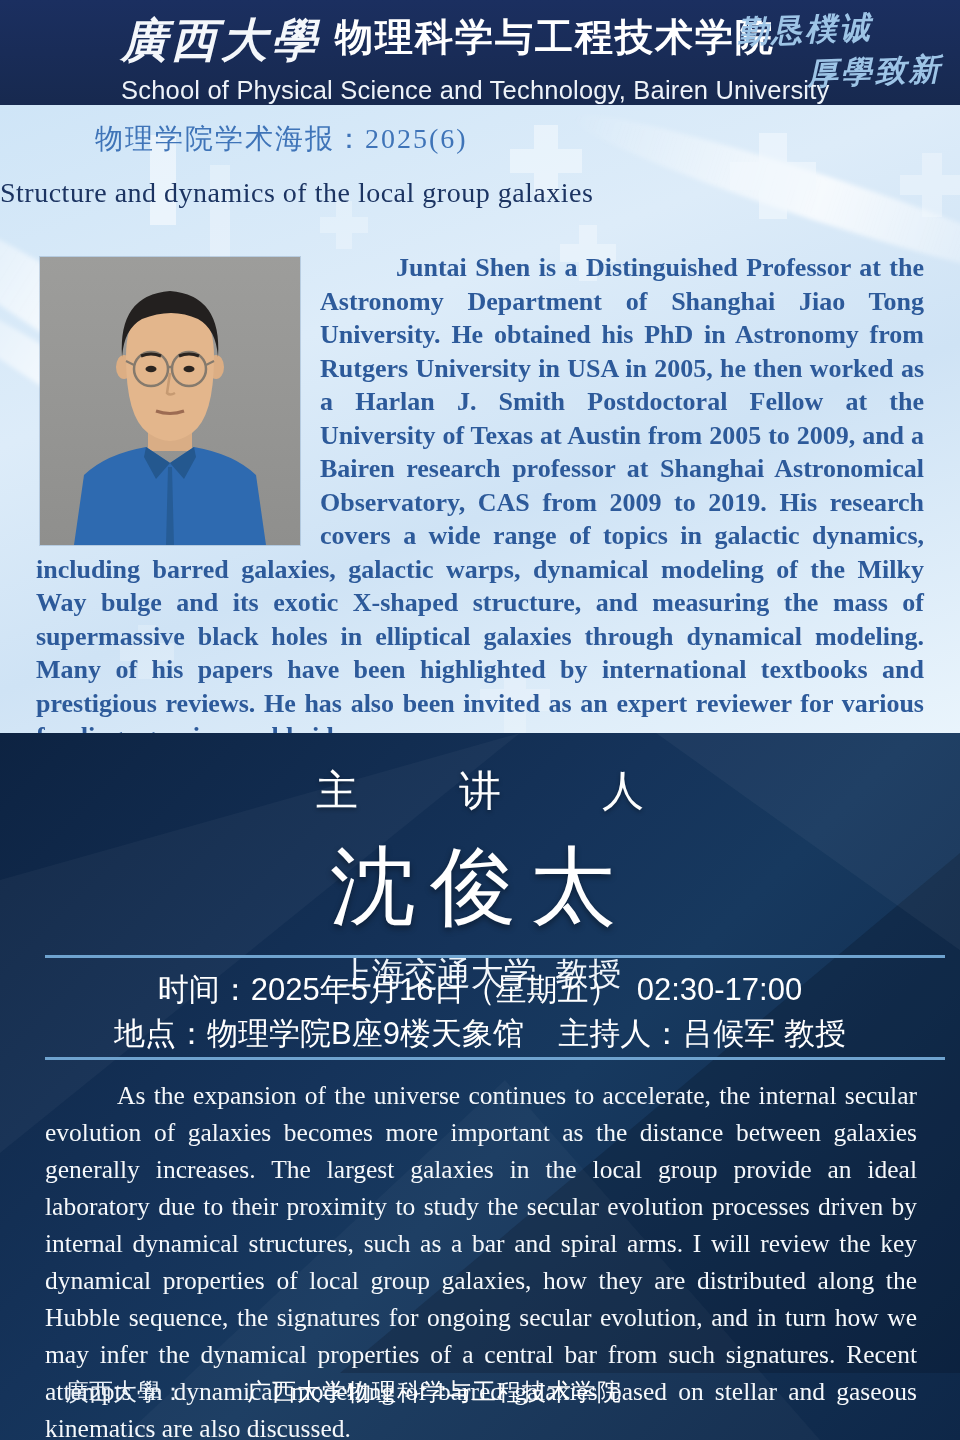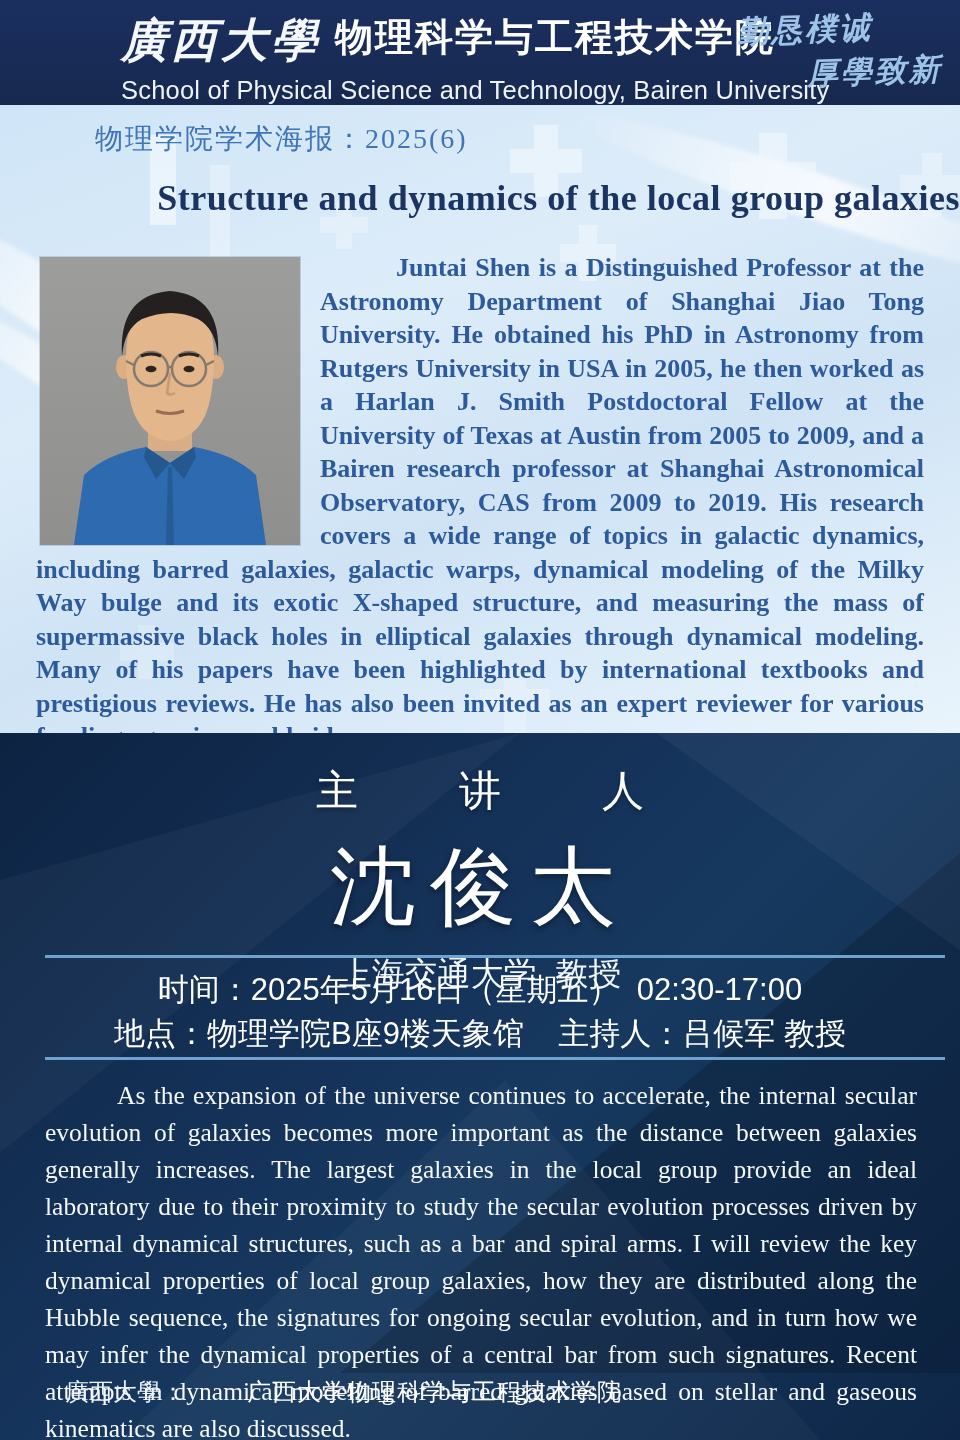--- a/index.html
+++ b/index.html
@@ -24,21 +24,21 @@
   .s1 { left:-140px; top:180px; width:420px; height:60px; }
   .s2 { left:-120px; top:260px; width:380px; height:36px; }
   .s3 { left:560px; top:70px; width:520px; height:46px; transform:rotate(18deg); }
   .plus { position:absolute; opacity:0.6; }
   .plus::before, .plus::after { content:""; position:absolute; background:#f3f9fe; }
   .plus::before { left:0; top:34%; width:100%; height:32%; }
   .plus::after  { left:34%; top:0; width:32%; height:100%; }
   .bar-decor { position:absolute; background:rgba(255,255,255,0.5); }
 
   .series-label { position:absolute; left:95px; top:15px; font-size:28px; color:#3f74b8; letter-spacing:2px; }
-  .main-title { position:absolute; left:0; top:72px; width:100%; text-align:right; font-size:36px; font-weight:bold; color:#1c3462; letter-spacing:0.5px; }
+  .main-title { position:absolute; left:0; top:72px; width:100%; text-align:left; font-size:28px; font-weight:normal; color:#1c3462; letter-spacing:0.5px; }
 
   .bio-wrap { position:absolute; left:36px; top:146px; width:888px; }
   .photo { float:left; width:260px; height:288px; margin:6px 20px 6px 4px; box-shadow:0 0 0 1px rgba(120,150,180,0.35); }
   .photo svg { display:block; width:100%; height:100%; }
   .bio-text { font-size:26px; font-weight:bold; color:#2d5a9a; line-height:33.5px; text-align:justify; text-indent:76px; }
 
   
   .dark { position:relative; width:100%; height:707px; background:linear-gradient(135deg,#0d2342 0%,#15335a 40%,#17395f 55%,#0e2748 100%); color:#f3f7fb; overflow:hidden; }
   .tri { position:absolute; }
   .t1 { left:0; top:0; width:520px; height:420px; background:rgba(255,255,255,0.035); clip-path:polygon(0 100%,0 35%,100% 0); }

